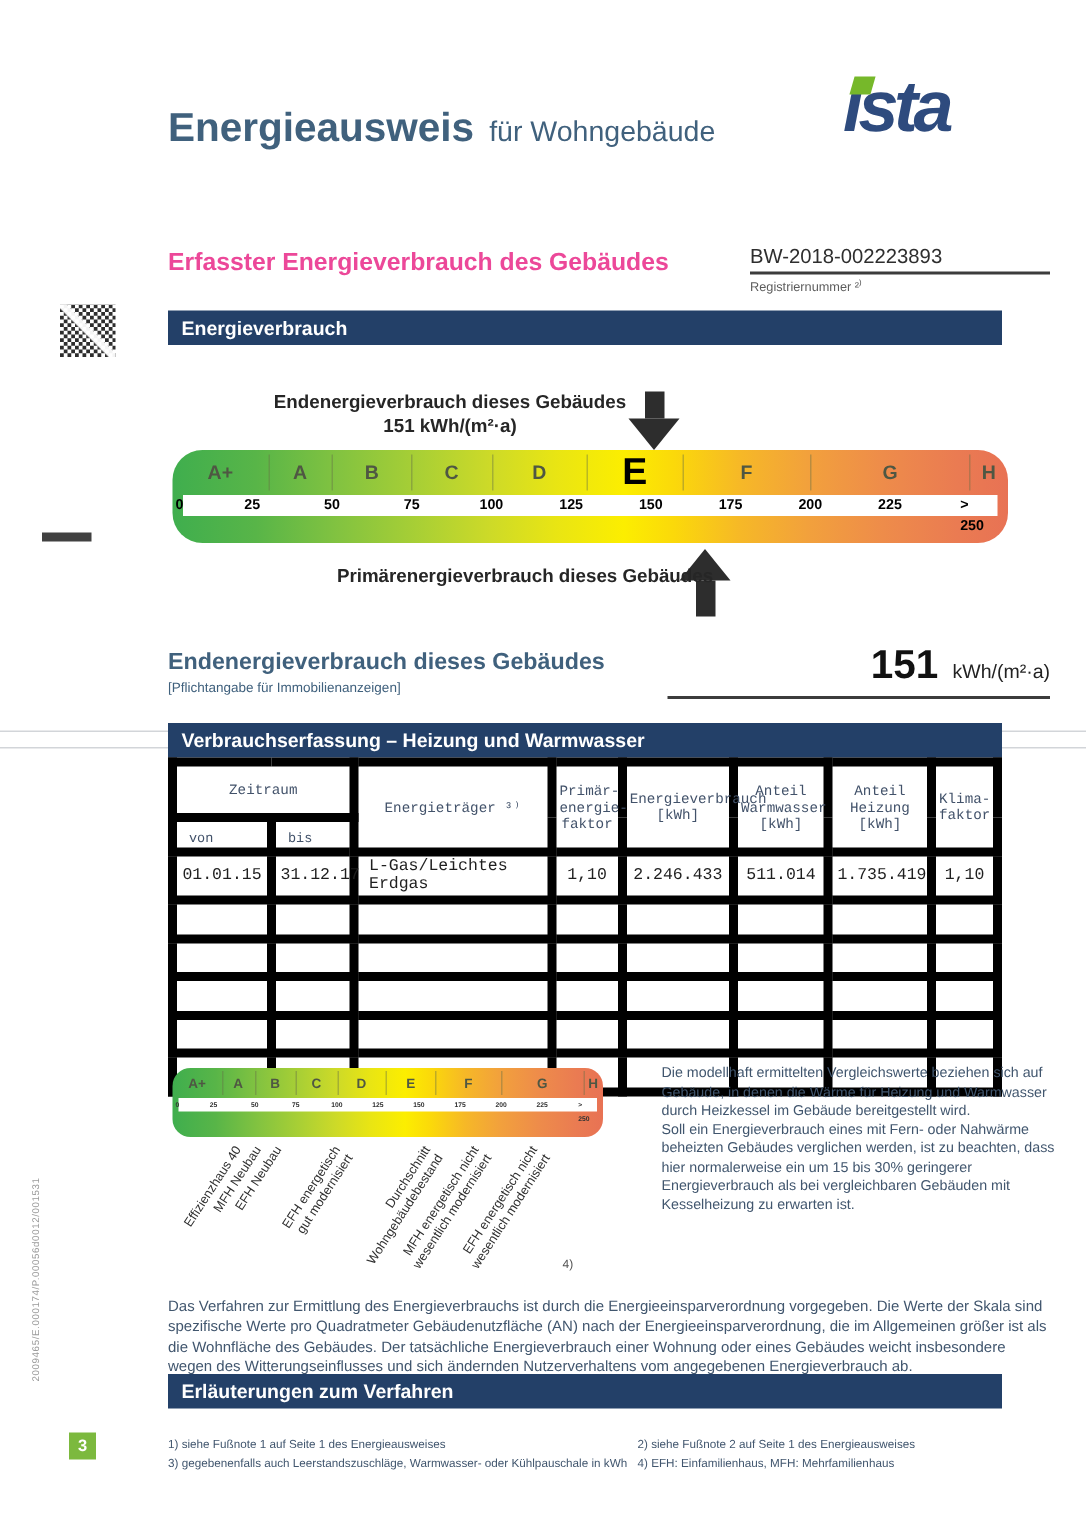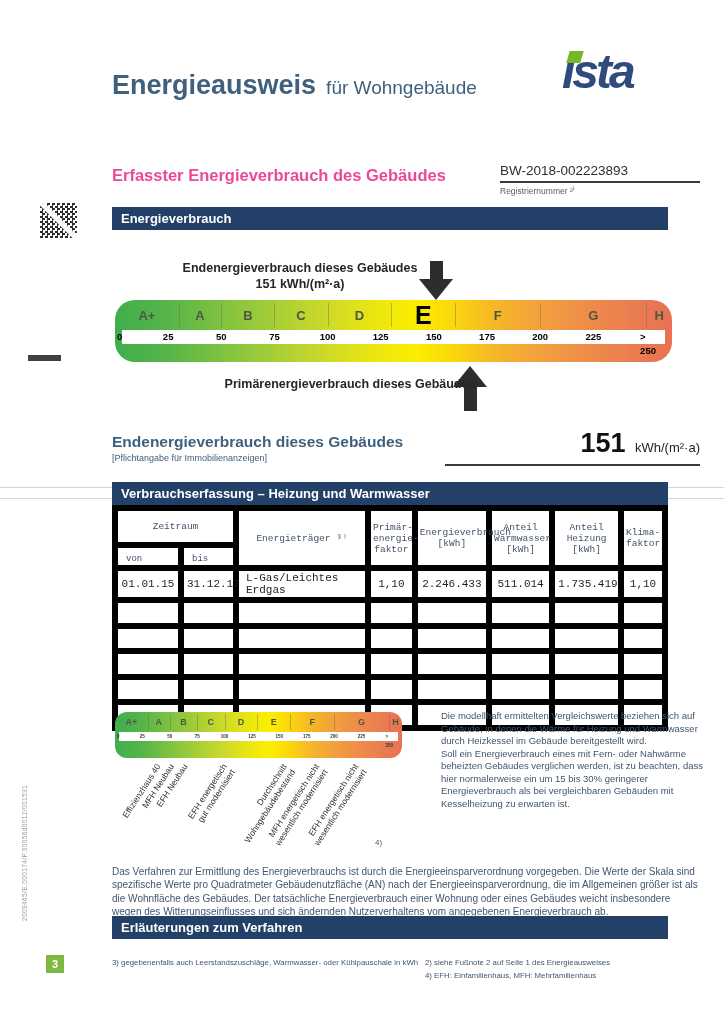--- a/index.html
+++ b/index.html
@@ -366,20 +366,21 @@
   <div class="cmp-footnote">4)</div>
   <div class="cmp-text">
     <p>Die modellhaft ermittelten Vergleichswerte beziehen sich auf Gebäude, in denen die Wärme für Heizung und Warmwasser durch Heizkessel im Gebäude bereitgestellt wird.</p>
     <p>Soll ein Energieverbrauch eines mit Fern- oder Nahwärme beheizten Gebäudes verglichen werden, ist zu beachten, dass hier normalerweise ein um 15 bis 30% geringerer Energieverbrauch als bei vergleichbaren Gebäuden mit Kesselheizung zu erwarten ist.</p>
   </div>
 
   <div class="navy-bar" style="top:916px">Erläuterungen zum Verfahren</div>
   <div class="explain-text">Das Verfahren zur Ermittlung des Energieverbrauchs ist durch die Energieeinsparverordnung vorgegeben. Die Werte der Skala sind spezifische Werte pro Quadratmeter Gebäudenutzfläche (AN) nach der Energieeinsparverordnung, die im Allgemeinen größer ist als die Wohnfläche des Gebäudes. Der tatsächliche Energieverbrauch einer Wohnung oder eines Gebäudes weicht insbesondere wegen des Witterungseinflusses und sich ändernden Nutzerverhaltens vom angegebenen Energieverbrauch ab.</div>
 
   <div class="footnotes-left">
+    <div>1) siehe Fußnote 1 auf Seite 1 des Energieausweises</div>
     <div>3) gegebenenfalls auch Leerstandszuschläge, Warmwasser- oder Kühlpauschale in kWh</div>
   </div>
   <div class="footnotes-right">
     <div>2) siehe Fußnote 2 auf Seite 1 des Energieausweises</div>
     <div>4) EFH: Einfamilienhaus, MFH: Mehrfamilienhaus</div>
   </div>
 
   <div class="page-num">3</div>
 </div>
 

